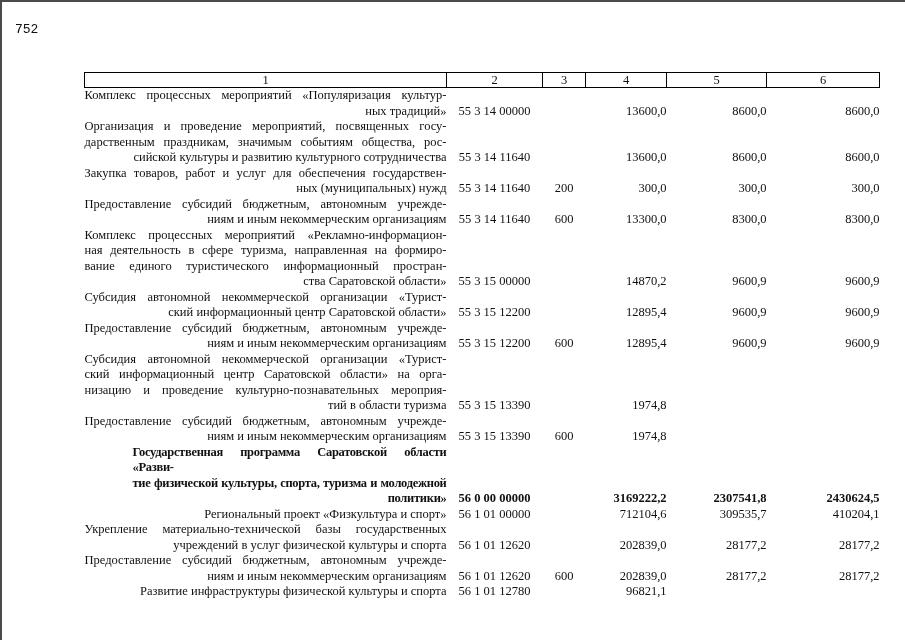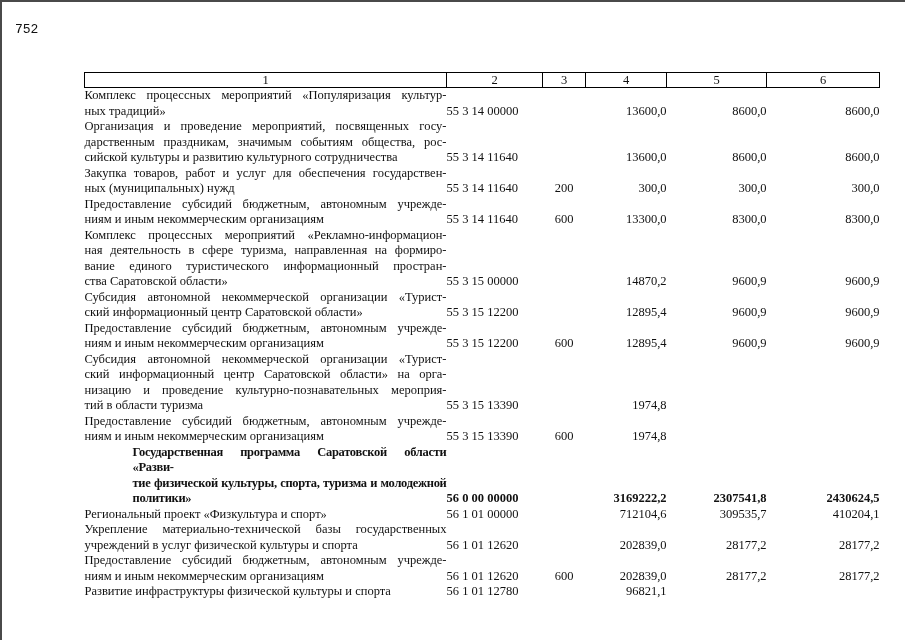--- a/index.html
+++ b/index.html
@@ -42,23 +42,23 @@
     padding: 0;
     text-align: center;
     background: #ffffff;
   }
   table.budget tbody td {
     vertical-align: bottom;
     padding: 0;
     border: none;
   }
   td.c-name { padding-left: 4px; }
-  .line { text-align: left; }
+  .line { text-align: right; }
   .jline { text-align: justify; text-align-last: justify; }
-  td.c-code  { text-align: left; white-space: nowrap; }
+  td.c-code  { text-align: center; white-space: nowrap; }
   td.c-etype { text-align: center; white-space: nowrap; }
   td.c-amt   { text-align: right; padding-right: 2px; white-space: nowrap; }
   tr.bold { font-weight: bold; }
   tr.bold .line { letter-spacing: -0.3px; margin-left: 48px; }
 </style>
 </head>
 <body>
 
 <div class="page">
   <div class="edge-top"></div>

